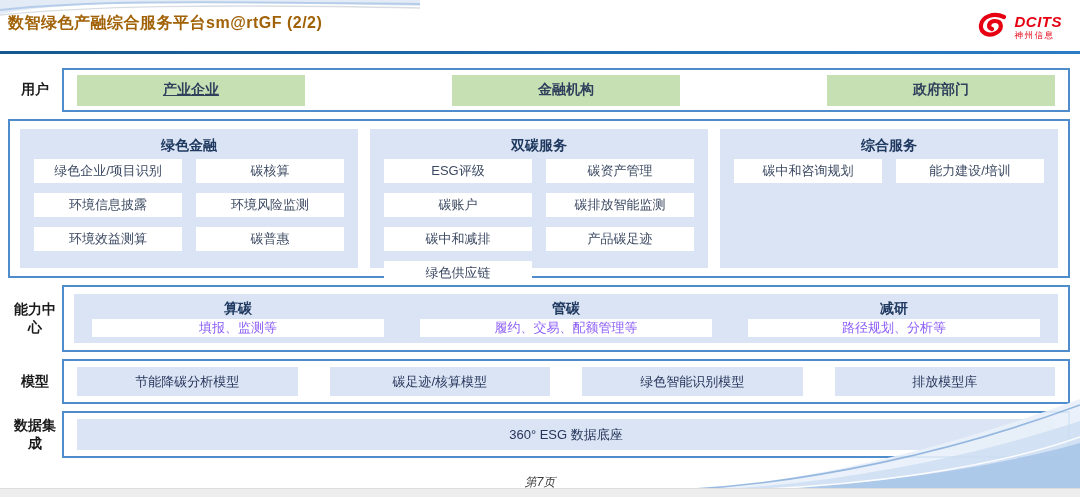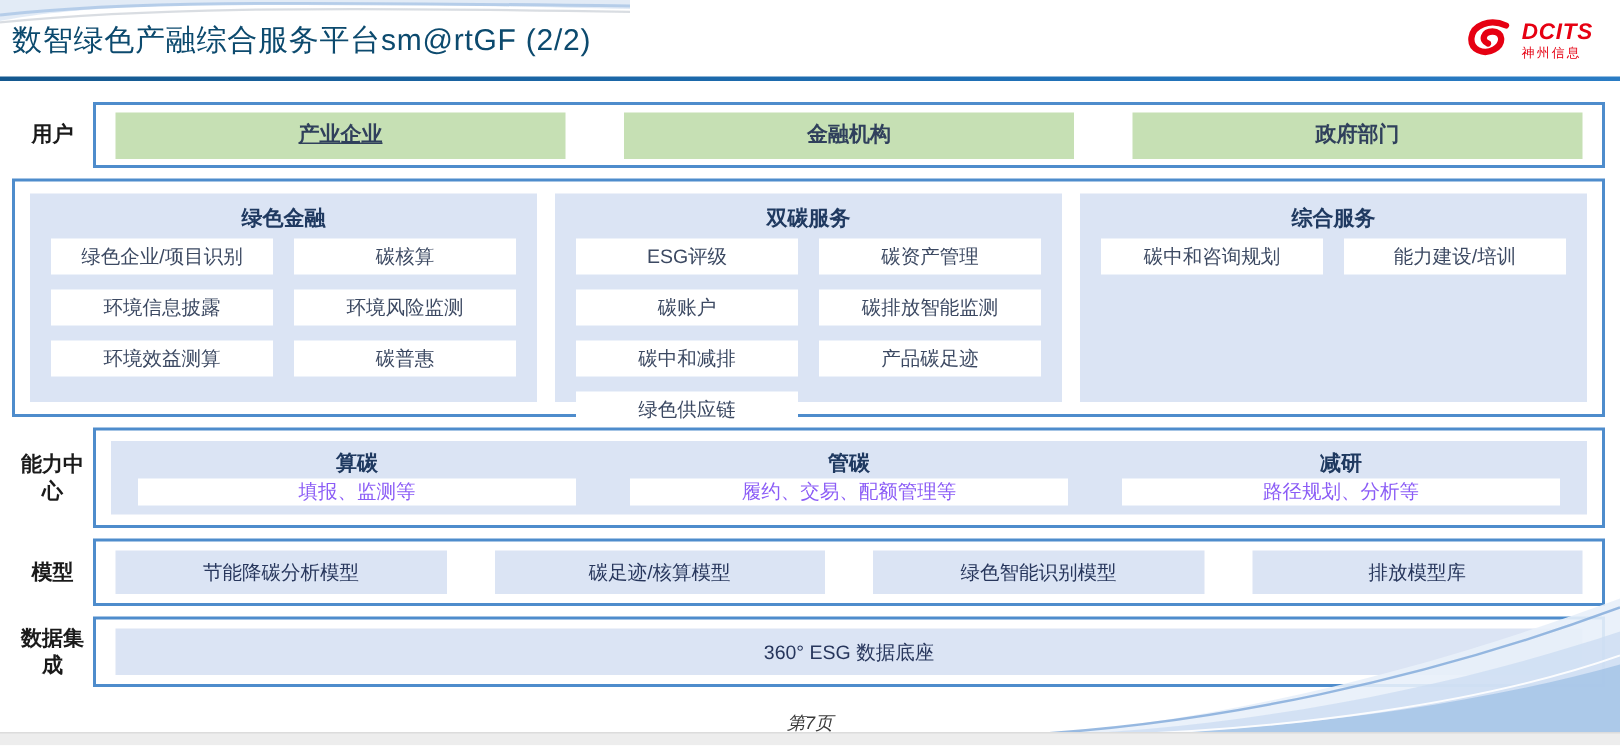--- a/index.html
+++ b/index.html
@@ -6,21 +6,21 @@
   html,body { background:#fff; }
   body { font-family:"Liberation Sans", sans-serif; }
   .slide {
     position:relative; width:1080px; height:497px; background:#fff; overflow:hidden;
   }
   
   .deco-top { position:absolute; top:0; left:0; pointer-events:none; }
   .header { position:absolute; top:0; left:0; width:100%; height:52px; }
   .title {
     position:absolute; left:8px; top:13px;
-    font-size:20px; font-weight:normal; color:#0c4a6e; letter-spacing:0.5px;
+    font-size:16px; font-weight:bold; color:#a16207; letter-spacing:0.5px;
   }
   .title-rule {
     position:absolute; top:51px; left:0; width:100%; height:3px;
     background:linear-gradient(to right,#14588f,#1f6fb5 60%,#2a7cc4);
   }
   .logo { position:absolute; right:18px; top:12px; display:flex; align-items:center; gap:4px;justify-content:space-between; }
   .logo-text { display:flex; flex-direction:column; line-height:1; }
   .logo-name { color:#e60012; font-weight:bold; font-style:italic; font-size:15px; letter-spacing:0.5px; }
   .logo-sub { color:#e60012; font-size:8.5px; margin-top:2px; letter-spacing:1.5px; }
   
@@ -31,21 +31,21 @@
     text-align:center; font-weight:bold; font-size:14px; color:#1a1a1a; line-height:1.25;
     padding:0 4px;
   }
   .row-box {
     flex:1; border:2px solid #4e8ccc; background:#fff; position:relative;
   }
   
   .row-users { height:44px; }
   .users-box { display:flex; align-items:center; justify-content:space-between; padding:0 13px; }
   .user-chip {
-    width:300px; height:31px; background:#c6e0b4;
+    width:228px; height:31px; background:#c6e0b4;
     display:flex; align-items:center; justify-content:center;
     font-size:14px; font-weight:bold; color:#30405c;
   }
   .user-chip.underlined { text-decoration:underline; }
   
   .row-scenarios { height:159px; }
   .scen-box { display:flex; gap:12px; padding:8px 10px; }
   .scol { flex:1; background:#dbe4f4; padding:4px 0 6px; display:flex; flex-direction:column; }
   .scol-title { text-align:center; font-size:14px; font-weight:bold; color:#1f3960; height:24px; line-height:24px; }
   .scol-grid {

